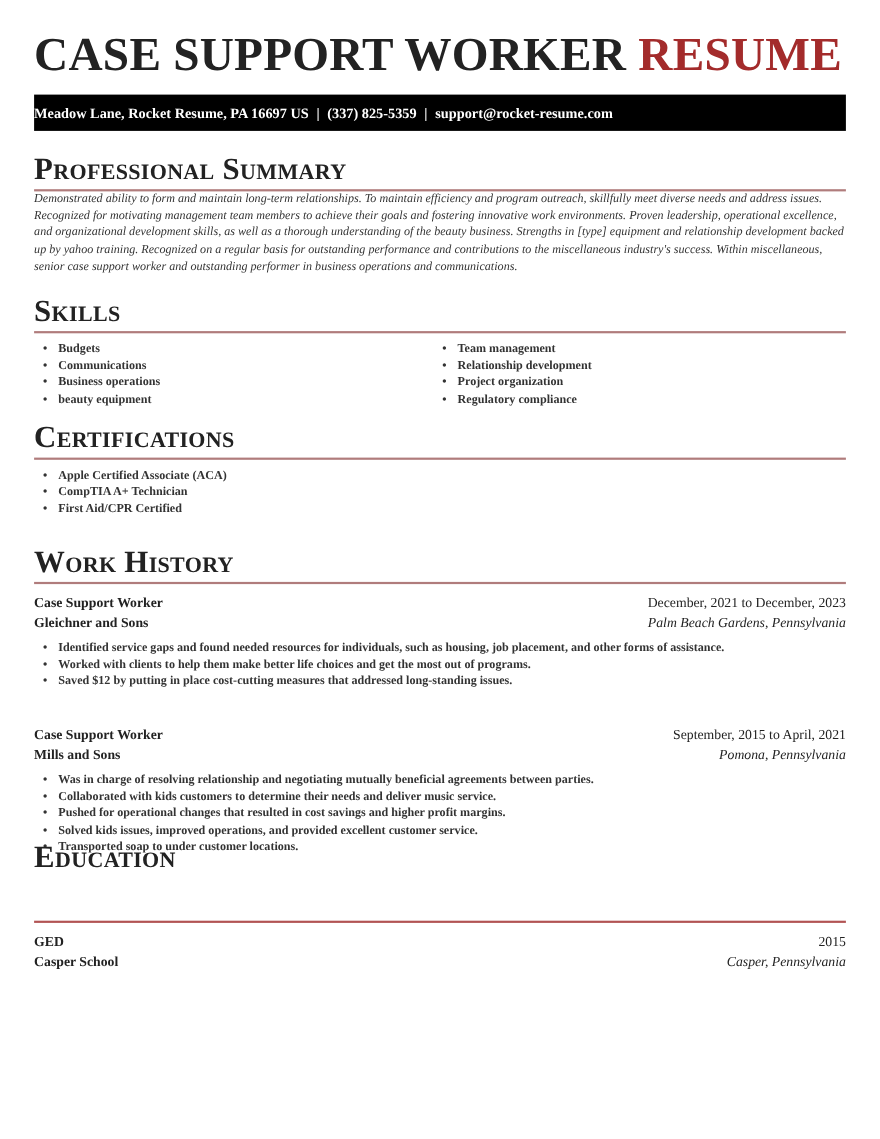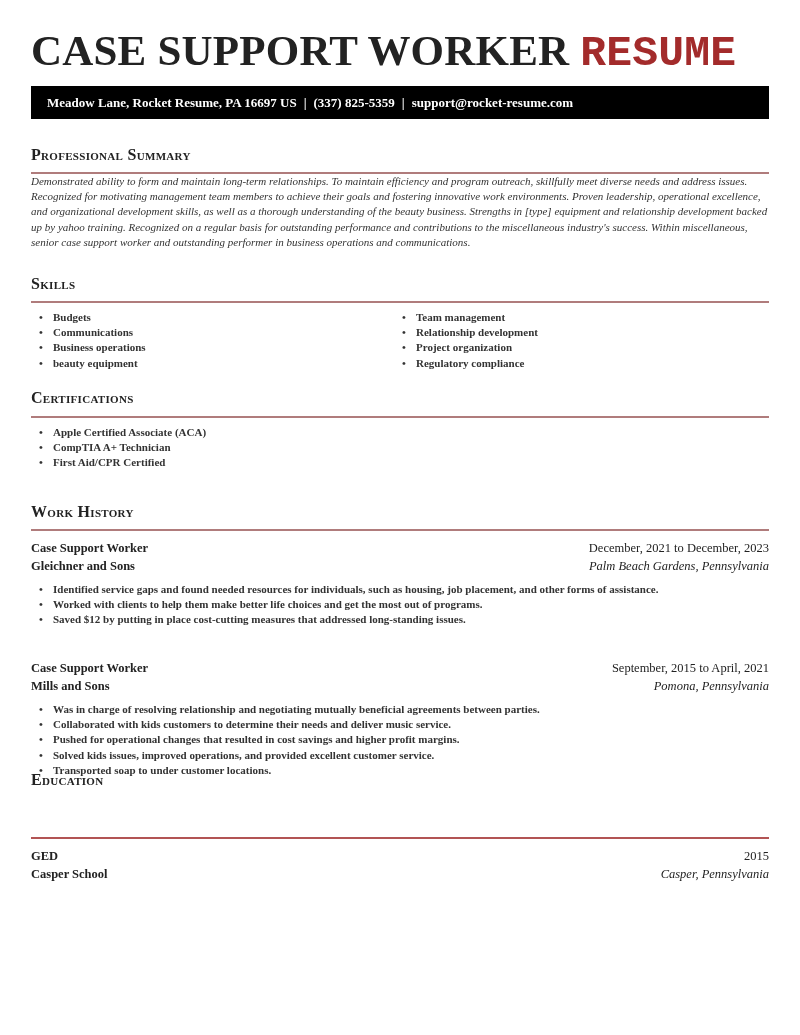--- a/index.html
+++ b/index.html
@@ -18,45 +18,45 @@
       position: absolute;
       top: 26px;
       left: 0;
       font-size: 43px;
       font-weight: bold;
       letter-spacing: 0.2px;
       color: #222222;
       white-space: nowrap;
       line-height: 50px;
     }
-    .title .accent { color: #a32b2b; font-family: Liberation Mono, monospace; }
+    .title .accent { color: #a32b2b; }
 
     .contact-bar {
       position: absolute;
       top: 86px;
       left: 0;
       width: 738px;
       height: 33px;
       background: #000000;
       color: #ffffff;
       font-weight: bold;
       font-size: 13px;
       line-height: 33px;
       box-sizing: border-box;
-      padding-left: 16px;
+      padding-left: 0;
       white-space: nowrap;
     }
     .contact-bar .sep { padding: 0 7px; }
 
     .section-head {
       position: absolute;
       left: 0;
       width: 738px;
       margin: 0;
-      font-size: 16px;
+      font-size: 28px;
       font-weight: bold;
       font-variant: small-caps;
       color: #222222;
       line-height: 28px;
       letter-spacing: 0.3px;
     }
     .rule {
       position: absolute;
       left: 0;
       width: 738px;

